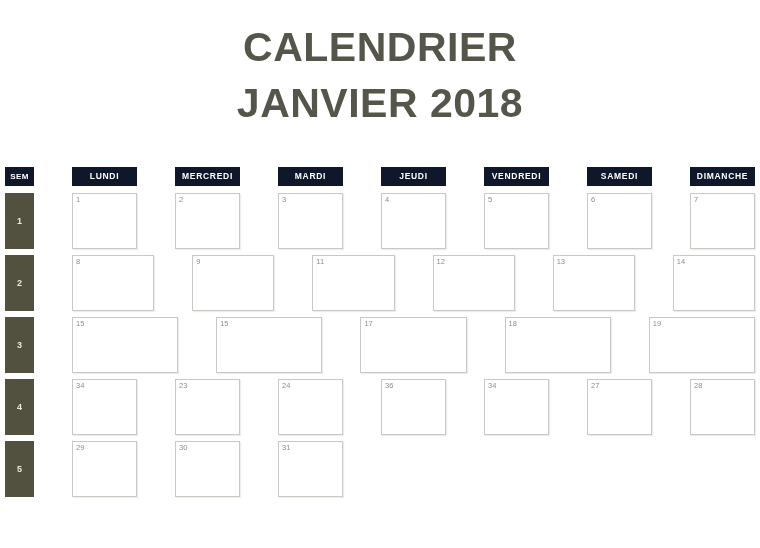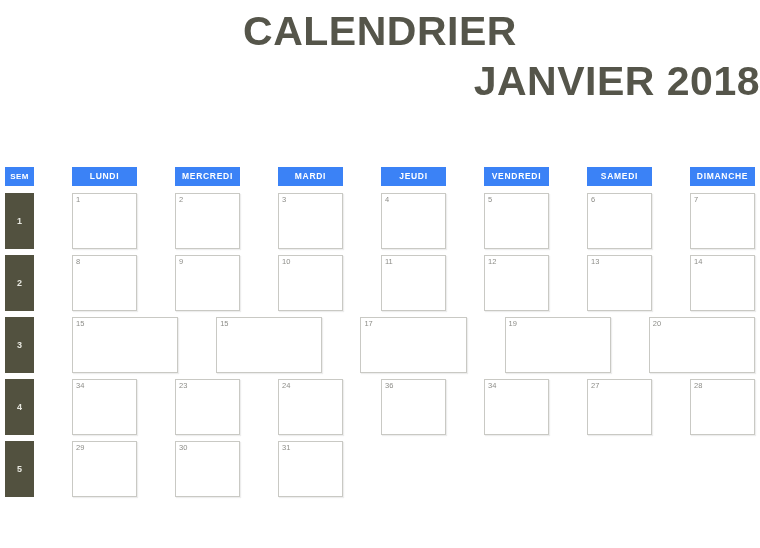--- a/index.html
+++ b/index.html
@@ -17,34 +17,33 @@
 
   .page {
     position: relative;
     width: 760px;
     height: 548px;
     box-sizing: border-box;
   }
 
   
   .title-block {
-    padding-top: 6px;
+    padding-top: 22px;
     text-align: center;
   }
   .title-line {
     font-size: 41px;
     line-height: 50px;
     font-weight: bold;
     letter-spacing: 0.5px;
     color: #55554a;
     white-space: nowrap;
   }
   .title-line.line2 {
-    margin-top: 0;
-    text-align: right;
+    margin-top: 6px;
   }
 
   
   .calendar {
     position: absolute;
     left: 5px;
     top: 167px;
     width: 750px;
   }
 
@@ -76,21 +75,21 @@
     box-sizing: border-box;
     min-width: 0;
     padding-left: 33px;
   }
   .col-day:last-child {
     margin-right: 0;
   }
 
   
   .head-cell {
-    background: #3b82f6;
+    background: #0f172a;
     color: #ffffff;
     height: 19px;
     line-height: 19px;
     text-align: center;
     font-size: 8.5px;
     font-weight: bold;
     letter-spacing: 0.7px;
     overflow: hidden;
     white-space: nowrap;
   }
@@ -224,25 +223,20 @@
             <span class="day-num">8</span>
           </div>
       </div>
       <div class="col-day">
         <div class="day-cell">
             <span class="day-num">9</span>
           </div>
       </div>
       <div class="col-day">
         <div class="day-cell">
-            <span class="day-num">10</span>
-          </div>
-      </div>
-      <div class="col-day">
-        <div class="day-cell">
             <span class="day-num">11</span>
           </div>
       </div>
       <div class="col-day">
         <div class="day-cell">
             <span class="day-num">12</span>
           </div>
       </div>
       <div class="col-day">
         <div class="day-cell">
@@ -270,26 +264,26 @@
             <span class="day-num">15</span>
           </div>
       </div>
       <div class="col-day">
         <div class="day-cell">
             <span class="day-num">17</span>
           </div>
       </div>
       <div class="col-day">
         <div class="day-cell">
+            <span class="day-num">18</span>
+          </div>
+      </div>
+      <div class="col-day">
+        <div class="day-cell">
             <span class="day-num">19</span>
-          </div>
-      </div>
-      <div class="col-day">
-        <div class="day-cell">
-            <span class="day-num">20</span>
           </div>
       </div>
     </div>
 
     <div class="cal-row week-row">
       <div class="col-sem">
         <div class="sem-cell">4</div>
       </div>
       <div class="col-day">
         <div class="day-cell">

